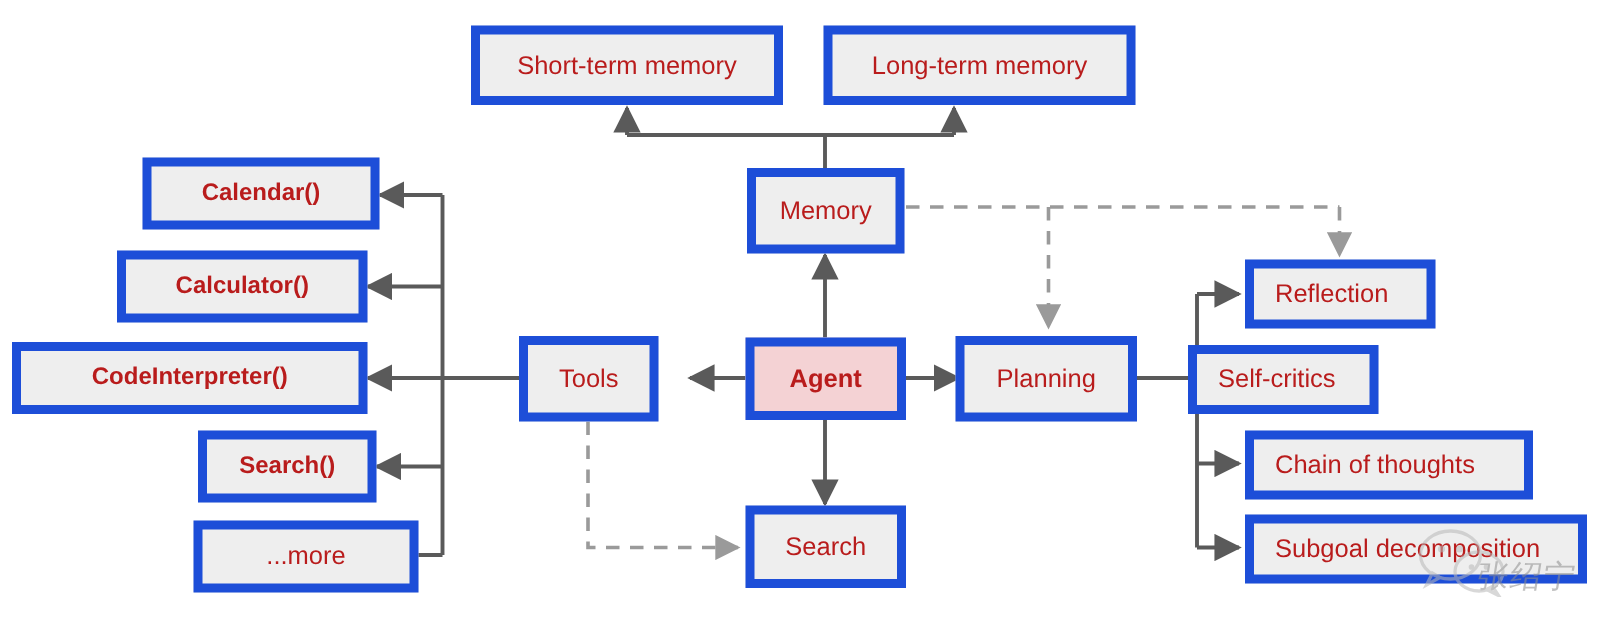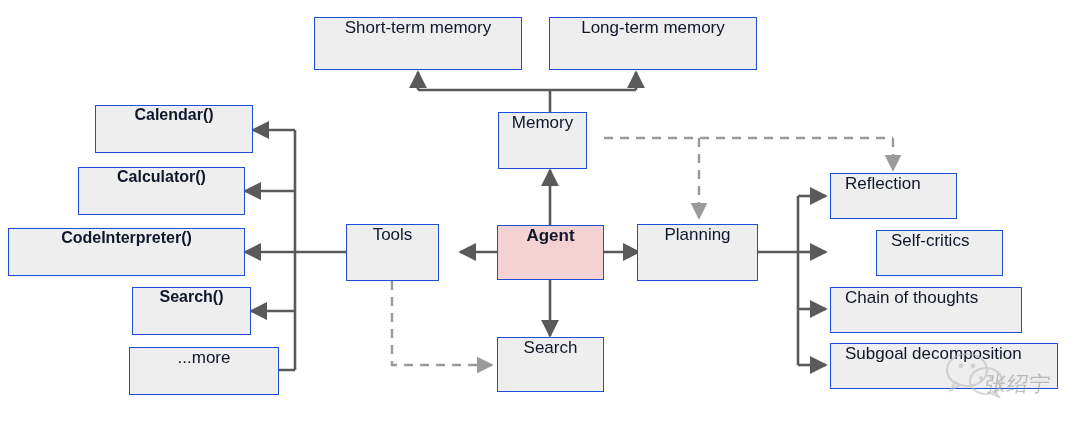--- a/index.html
+++ b/index.html
@@ -1,20 +1,20 @@
 <!DOCTYPE html>
 <html><head>
 <meta charset="utf-8">
 <style>
   html,body{margin:0;padding:0;background:#ffffff;}
   body{width:1080px;height:428px;font-family:"Liberation Sans",sans-serif;overflow:hidden;}
   #stage{position:relative;width:1080px;height:428px;background:#fff;}
   svg#wires{position:absolute;left:0;top:0;width:1080px;height:428px;}
-  .node{position:absolute;box-sizing:border-box;background:#eeeeee;border:1px solid #1d4ed8;
-        display:flex;justify-content:center;color:#0f172a;
+  .node{position:absolute;box-sizing:border-box;background:#eeeeee;border:6px solid #1d4ed8;
+        display:flex;align-items:center;justify-content:center;color:#b91c1c;
         font-size:17px;font-family:"Liberation Sans",sans-serif;white-space:nowrap;}
   .node.mono{font-family:Liberation Sans, sans-serif;font-weight:bold;font-size:16px;}
   .node.accent{background:#f4d2d4;font-weight:bold;}
   #watermark{position:absolute;left:945px;top:352px;width:130px;height:62px;
              pointer-events:none;opacity:.55;}
   #wm-text{position:absolute;left:40px;top:18px;font-size:21px;color:#8e8e8e;
            font-family:"Liberation Sans",sans-serif;transform:skewX(-9deg);letter-spacing:1px;}
 </style>
 </head>
 <body>
@@ -68,21 +68,21 @@
   </svg>
 
   <div class="node" style="left:314px;top:17px;width:208px;height:53px;">
     <span>Short-term memory</span>
   </div>
 
   <div class="node" style="left:532px;top:17px;width:208px;height:53px;margin-left:17px;">
     <span>Long-term memory</span>
   </div>
 
-  <div class="node" style="left:498px;top:112px;width:89px;height:57px;">
+  <div class="node" style="left:498px;top:112px;width:105px;height:57px;">
     <span>Memory</span>
   </div>
 
   <div class="node accent" style="left:497px;top:225px;width:107px;height:55px;">
     <span>Agent</span>
   </div>
 
   <div class="node" style="left:346px;top:224px;width:93px;height:57px;">
     <span>Tools</span>
   </div>
@@ -112,21 +112,21 @@
   </div>
 
   <div class="node" style="left:101px;top:347px;width:150px;height:48px;margin-left:28px;">
     <span>...more</span>
   </div>
 
   <div class="node" style="left:830px;top:173px;width:127px;height:46px;justify-content:flex-start;padding-left:14px;">
     <span>Reflection</span>
   </div>
 
-  <div class="node" style="left:876px;top:230px;width:127px;height:46px;justify-content:flex-start;padding-left:14px;">
+  <div class="node" style="left:792px;top:230px;width:127px;height:46px;justify-content:flex-start;padding-left:14px;">
     <span>Self-critics</span>
   </div>
 
   <div class="node" style="left:830px;top:287px;width:192px;height:46px;justify-content:flex-start;padding-left:14px;">
     <span>Chain of thoughts</span>
   </div>
 
   <div class="node" style="left:830px;top:343px;width:228px;height:46px;justify-content:flex-start;padding-left:14px;">
     <span>Subgoal decomposition</span>
   </div>

